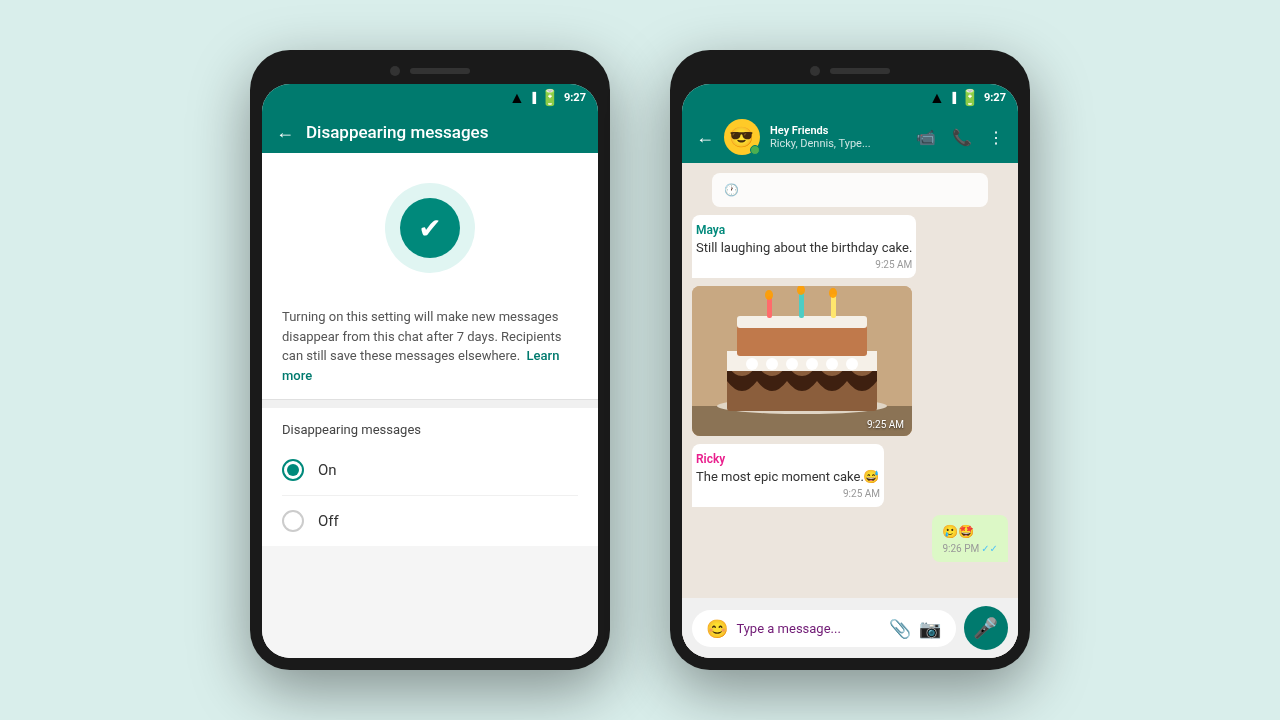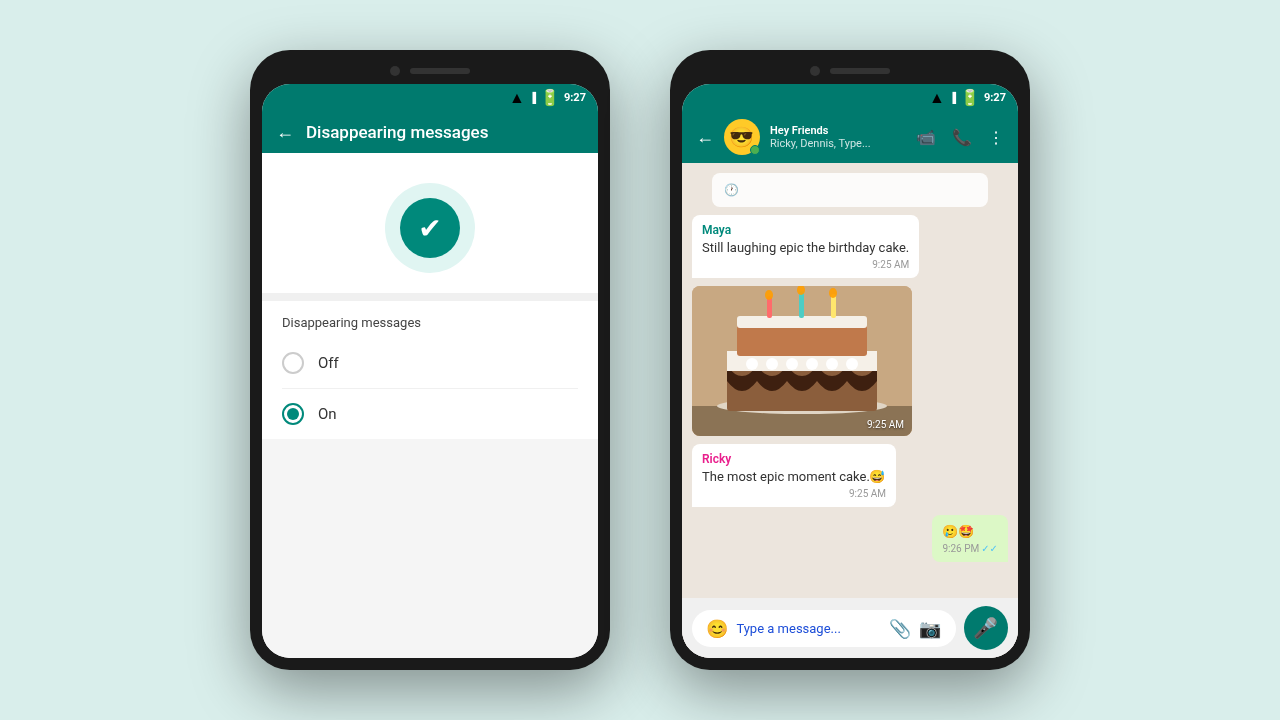--- a/index.html
+++ b/index.html
@@ -316,21 +316,21 @@
 
     .system-message-icon {
       font-size: 12px;
       margin-top: 1px;
       flex-shrink: 0;
     }
 
     .bubble-received {
       background: white;
       border-radius: 8px 8px 8px 0;
-      padding: 8px 10px;
+      padding: 8px 4px;
       max-width: 80%;
       align-self: flex-start;
     }
 
     .bubble-sender {
       font-size: 12px;
       color: #00897b;
       font-weight: 600;
       margin-bottom: 2px;
     }
@@ -404,21 +404,21 @@
     }
 
     .chat-input-emoji {
       font-size: 18px;
       color: #8a8a8a;
     }
 
     .chat-input-text {
       flex: 1;
       font-size: 13px;
-      color: #1d4ed8;
+      color: #701a75;
     }
 
     .chat-input-attach {
       font-size: 18px;
       color: #8a8a8a;
     }
 
     .chat-input-camera {
       font-size: 18px;
       color: #8a8a8a;
@@ -472,35 +472,39 @@
         <span class="toolbar-title">Disappearing messages</span>
       </div>
 
       <div class="settings-content">
         <div class="settings-icon-area">
           <div class="timer-icon-circle">
             <div class="timer-icon-inner">✔</div>
           </div>
         </div>
 
+        <div class="settings-description">
+          <span>Turning on this setting will make new messages disappear from this chat after 7 days. Recipients can still save these messages elsewhere.</span>
+          &nbsp;<a href="#">Learn more</a>
+        </div>
 
         <div class="settings-divider"></div>
 
         <div class="settings-section-title">Disappearing messages</div>
 
         <div class="settings-options">
-          <div class="radio-option">
-            <div class="radio-circle"></div>
-            <span class="radio-label">Off</span>
-          </div>
           <div class="radio-option">
             <div class="radio-circle selected">
               <div class="radio-inner"></div>
             </div>
             <span class="radio-label">On</span>
+          </div>
+          <div class="radio-option">
+            <div class="radio-circle"></div>
+            <span class="radio-label">Off</span>
           </div>
         </div>
       </div>
 
     </div>
   </div>
 
   <div class="phone">
     <div class="phone-top-bar">
       <div class="phone-camera"></div>
@@ -536,21 +540,21 @@
 
       <div class="chat-content">
         <div class="chat-messages">
 
           <div class="system-message">
             <span class="system-message-icon">🕐</span>
           </div>
 
           <div class="bubble-received">
             <div class="bubble-sender">Maya</div>
-            <div class="bubble-text">Still laughing epic the birthday cake.</div>
+            <div class="bubble-text">Still laughing about the birthday cake.</div>
             <div class="bubble-time">9:25 AM</div>
           </div>
 
           <div class="bubble-image-container">
             <div class="cake-visual">
               <svg width="220" height="150" viewBox="0 0 220 150">
 
                 <rect width="220" height="150" fill="#c8a882"></rect>
 
                 <rect y="120" width="220" height="30" fill="#8b7355"></rect>

